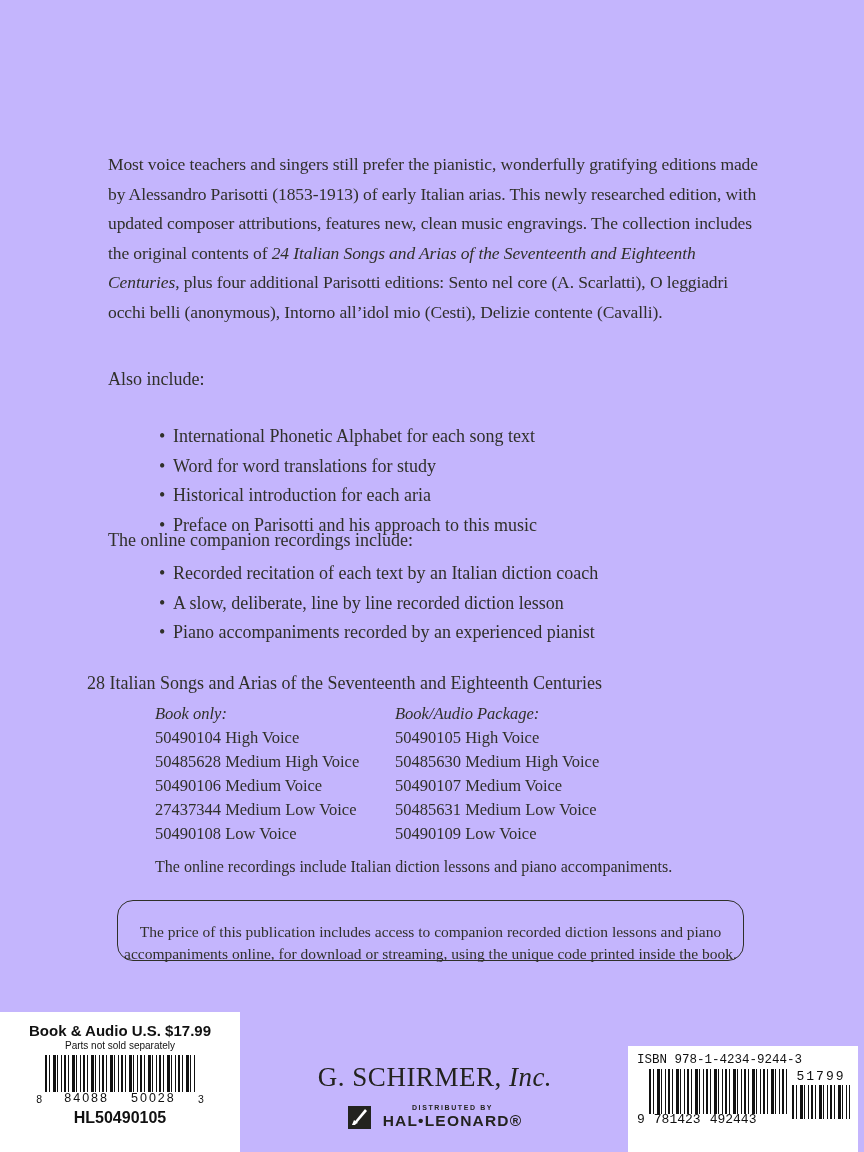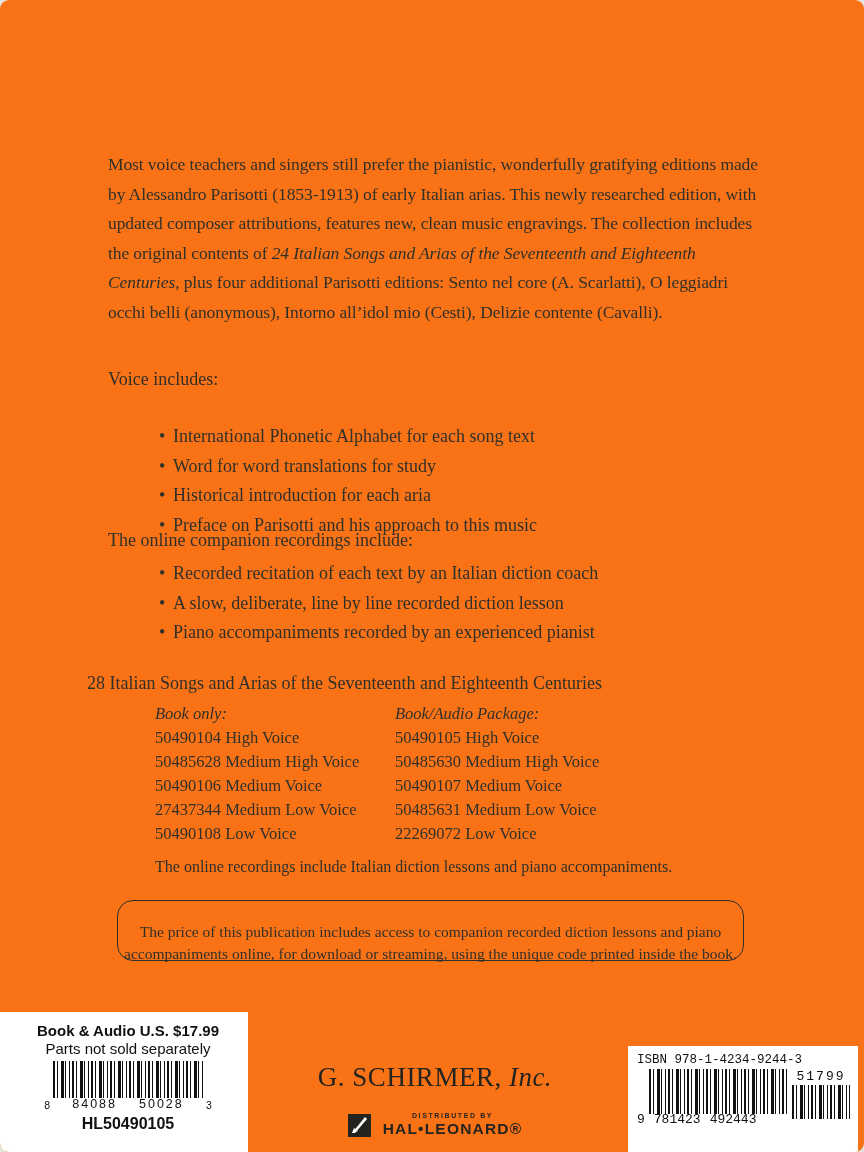--- a/index.html
+++ b/index.html
@@ -1,19 +1,19 @@
 <!DOCTYPE html>
 <html><head>
 <meta charset="utf-8">
 <style>
   html,body { margin:0; padding:0; background:#e3e4dc; }
   .page {
     position:relative; width:864px; height:1152px;
-    background:#f97316; overflow:hidden;
-    font-family:"Liberation Serif", serif; color:#30302a;border-radius:9px;
+    background:#c4b5fd; overflow:hidden;
+    font-family:"Liberation Serif", serif; color:#30302a;
   }
   .it { font-style:italic; }
 
   
   .intro {
     position:absolute; left:108px; top:150px; width:656px;
     margin:0; font-size:17.5px; line-height:29.6px; letter-spacing:-0.1px;
   }
 
   
@@ -53,34 +53,33 @@
       #111 8px,#111 11px, transparent 11px,transparent 12px,
       #111 12px,#111 13px, transparent 13px,transparent 16px,
       #111 16px,#111 17px, transparent 17px,transparent 19px);
   }
 
   
   .upc-box {
     position:absolute; left:0; top:1012px; width:240px; height:140px;
     background:#fff; color:#111; text-align:center;
     font-family:"Liberation Sans", sans-serif;
-    padding-left:8px;
   }
   .price { margin-top:10px; font-weight:bold; font-size:15px; }
-  .parts { font-size:15px; margin-top:1px; }
+  .parts { font-size:10px; margin-top:1px; }
   .upc { margin-top:4px; display:flex; justify-content:center; align-items:flex-end; gap:3px; }
   .side-digit { font-size:10.5px; line-height:12px; }
   .upc-bars { width:150px; height:37px; }
   .upc-digits { display:flex; justify-content:center; gap:22px; font-size:12.5px; letter-spacing:2px; margin-top:-1px; }
   .hl-num { font-weight:bold; font-size:16px; margin-top:4px; }
 
   
   .publisher { position:absolute; left:250px; top:1062px; width:370px; text-align:center; color:#23231f; }
   .schirmer { font-size:27px; letter-spacing:0.5px; white-space:nowrap; }
-  .dist { margin-top:19px; display:inline-flex; align-items:center; gap:12px; }
+  .dist { margin-top:11px; display:inline-flex; align-items:center; gap:12px; }
   .hl-logo { width:23px; height:23px; display:inline-block; }
   .dist-col { display:inline-flex; flex-direction:column; align-items:center; }
   .dist-by { font-family:"Liberation Sans", sans-serif; font-size:7px; font-weight:bold; letter-spacing:1.6px; }
   .hal { font-family:"Liberation Sans", sans-serif; font-size:15.5px; font-weight:bold; letter-spacing:1.2px; margin-top:1px; }
 
   
   .isbn-box {
     position:absolute; left:628px; top:1046px; width:230px; height:106px;
     box-sizing:border-box; background:#fff; color:#111; padding:7px 4px 0 9px;
     font-family:"Liberation Mono", monospace;
@@ -93,21 +92,21 @@
   .addon-code { font-size:13px; letter-spacing:2px; }
   .addon-bars { width:58px; height:34px; margin-top:1px; }
 </style>
 </head>
 <body>
 
 <div class="page">
 
   <p class="intro"><span>Most voice teachers and singers still prefer the pianistic, wonderfully gratifying editions made by Alessandro Parisotti (1853-1913) of early Italian arias. This newly researched edition, with updated composer attributions, features new, clean music engravings. The collection includes the original contents of </span><span class="it">24 Italian Songs and Arias of the Seventeenth and Eighteenth Centuries</span><span>, plus four additional Parisotti editions: Sento nel core (A. Scarlatti), O leggiadri occhi belli (anonymous), Intorno all’idol mio (Cesti), Delizie contente (Cavalli).</span></p>
 
-  <div class="sec-h also-h">Voice includes:</div>
+  <div class="sec-h also-h">Also include:</div>
   <ul class="bullets also-l">
     <li>International Phonetic Alphabet for each song text</li>
     <li>Word for word translations for study</li>
     <li>Historical introduction for each aria</li>
     <li>Preface on Parisotti and his approach to this music</li>
   </ul>
 
   <div class="sec-h rec-h">The online companion recordings include:</div>
   <ul class="bullets rec-l">
     <li>Recorded recitation of each text by an Italian diction coach</li>
@@ -125,21 +124,21 @@
     <div>27437344 Medium Low Voice</div>
     <div>50490108 Low Voice</div>
   </div>
 
   <div class="cat-col col-audio">
     <div class="cat-hdr">Book/Audio Package:</div>
     <div>50490105 High Voice</div>
     <div>50485630 Medium High Voice</div>
     <div>50490107 Medium Voice</div>
     <div>50485631 Medium Low Voice</div>
-    <div>22269072 Low Voice</div>
+    <div>50490109 Low Voice</div>
   </div>
 
   <div class="cat-note">The online recordings include Italian diction lessons and piano accompaniments.</div>
 
   <div class="callout">
     <div>The price of this publication includes access to companion recorded diction lessons and piano</div>
     <div>accompaniments online, for download or streaming, using the unique code printed inside the book.</div>
   </div>
 
   <div class="upc-box">

